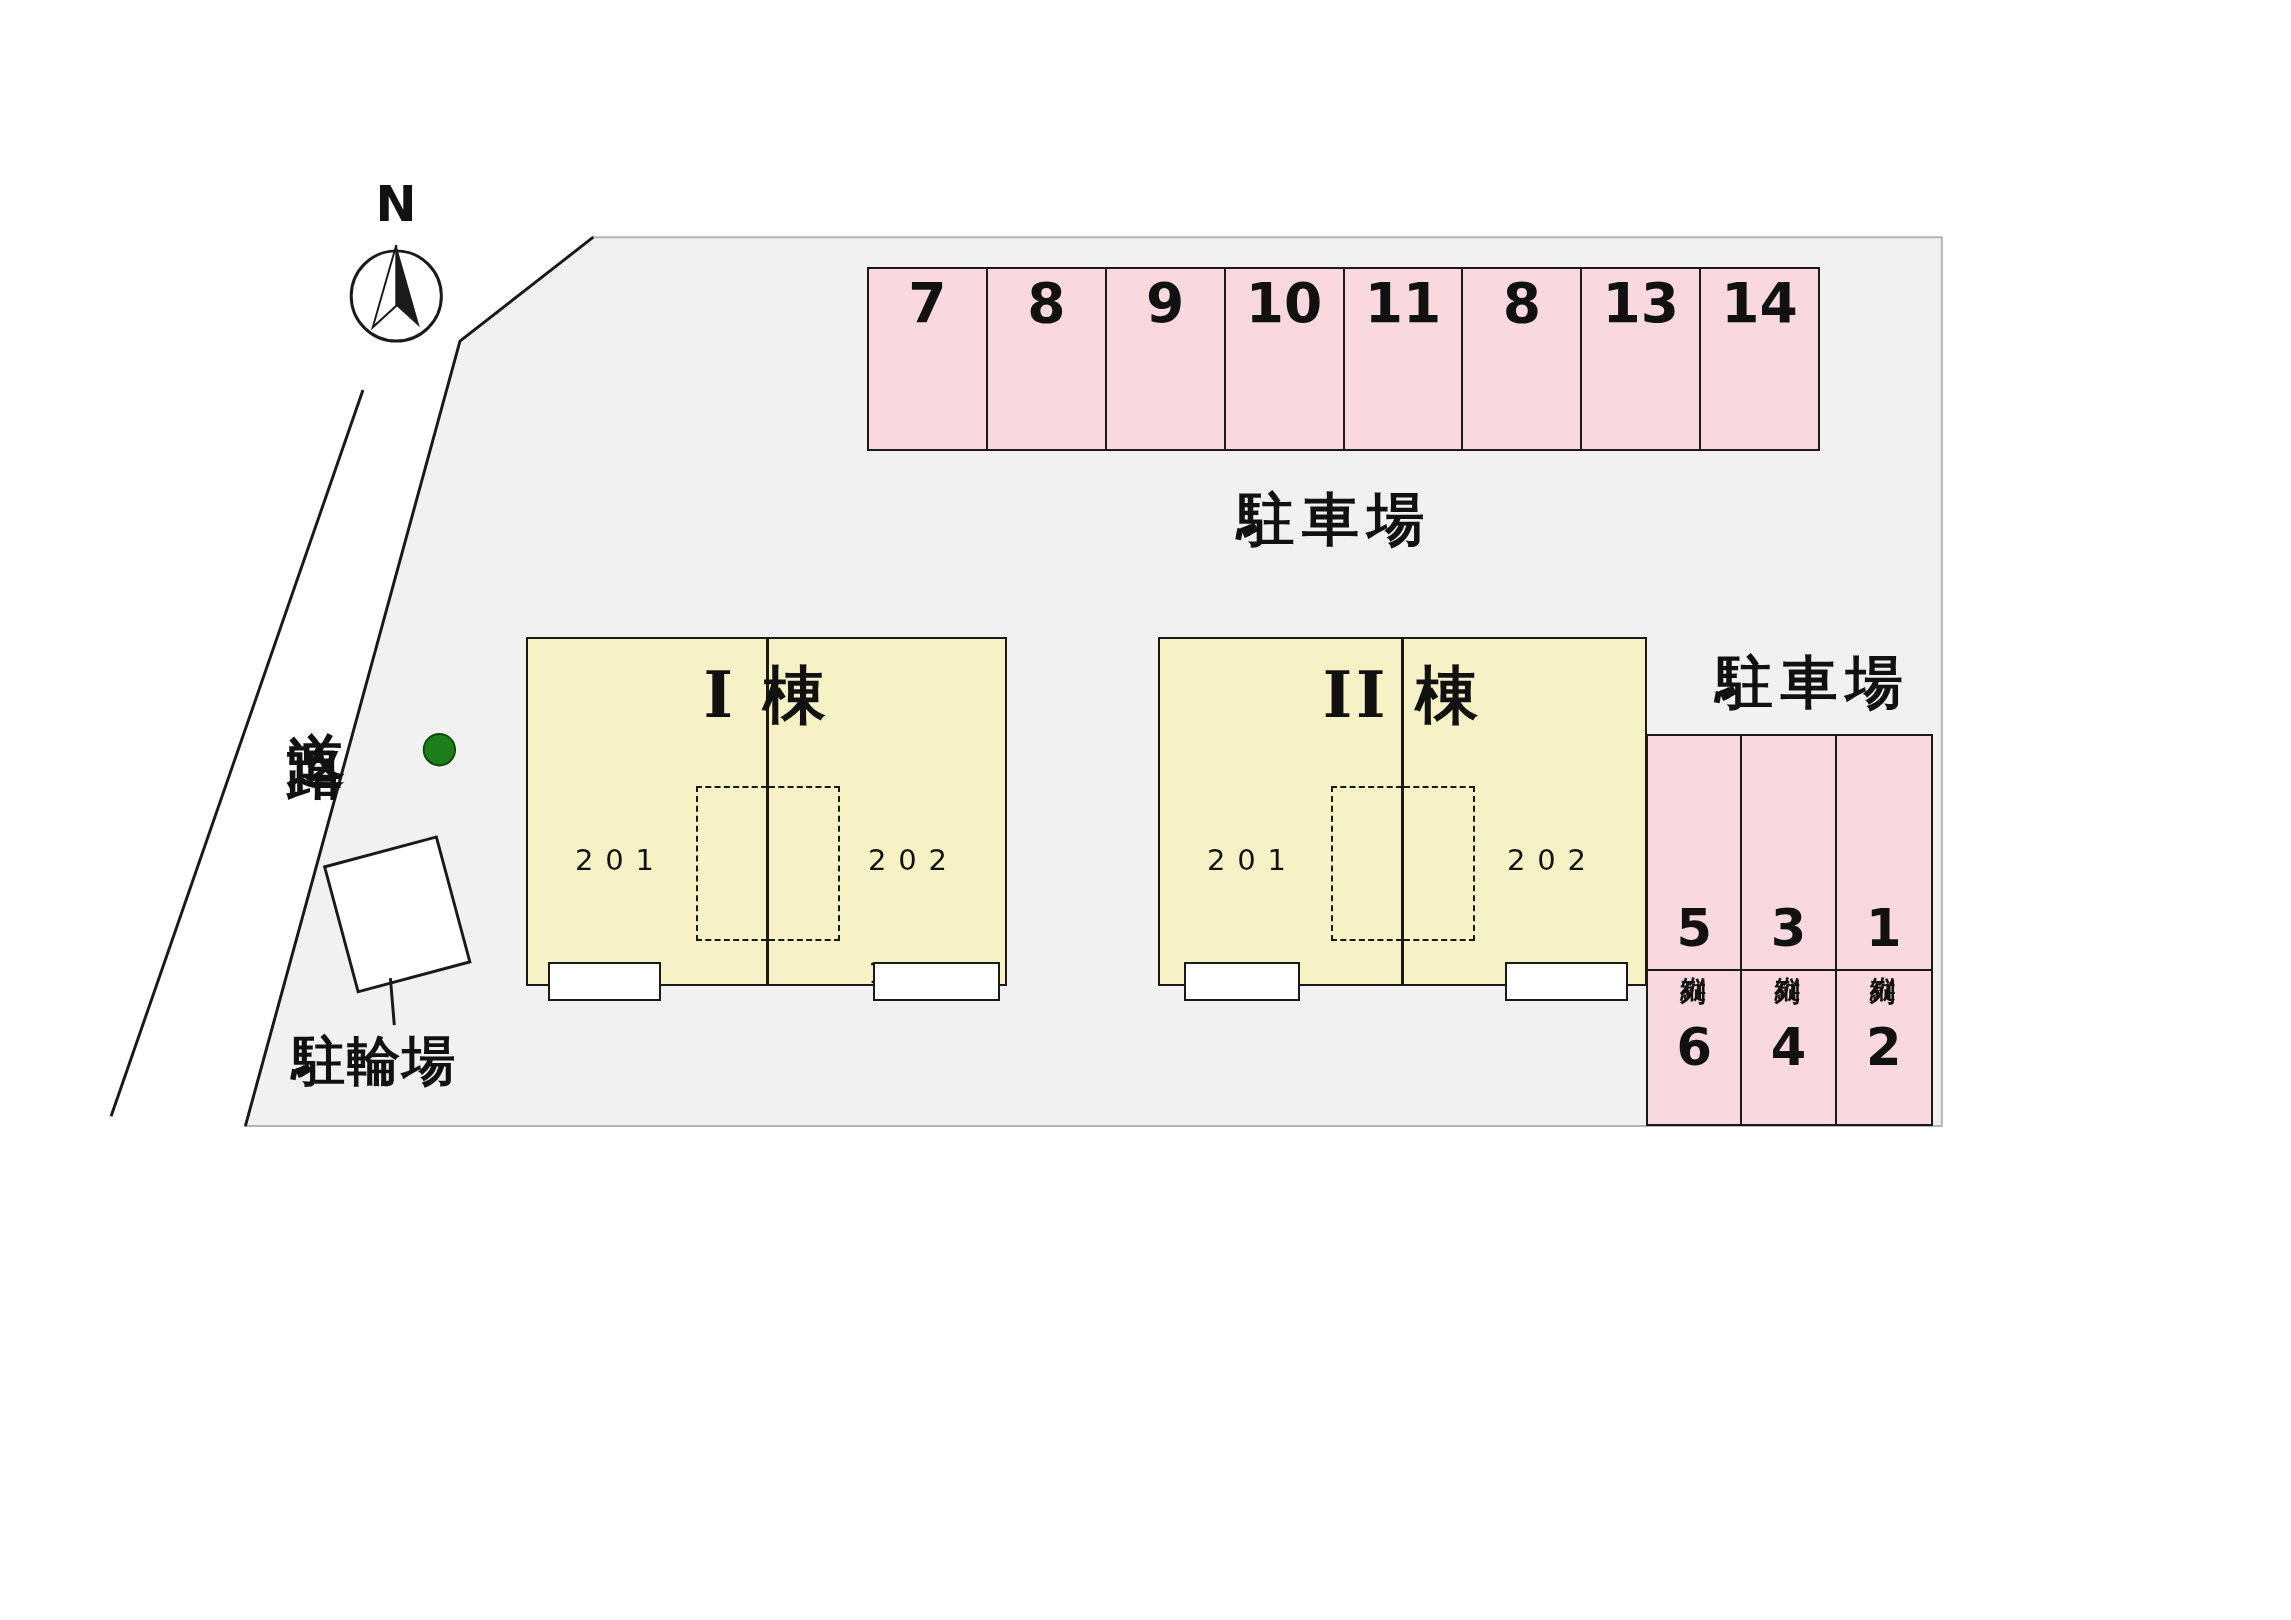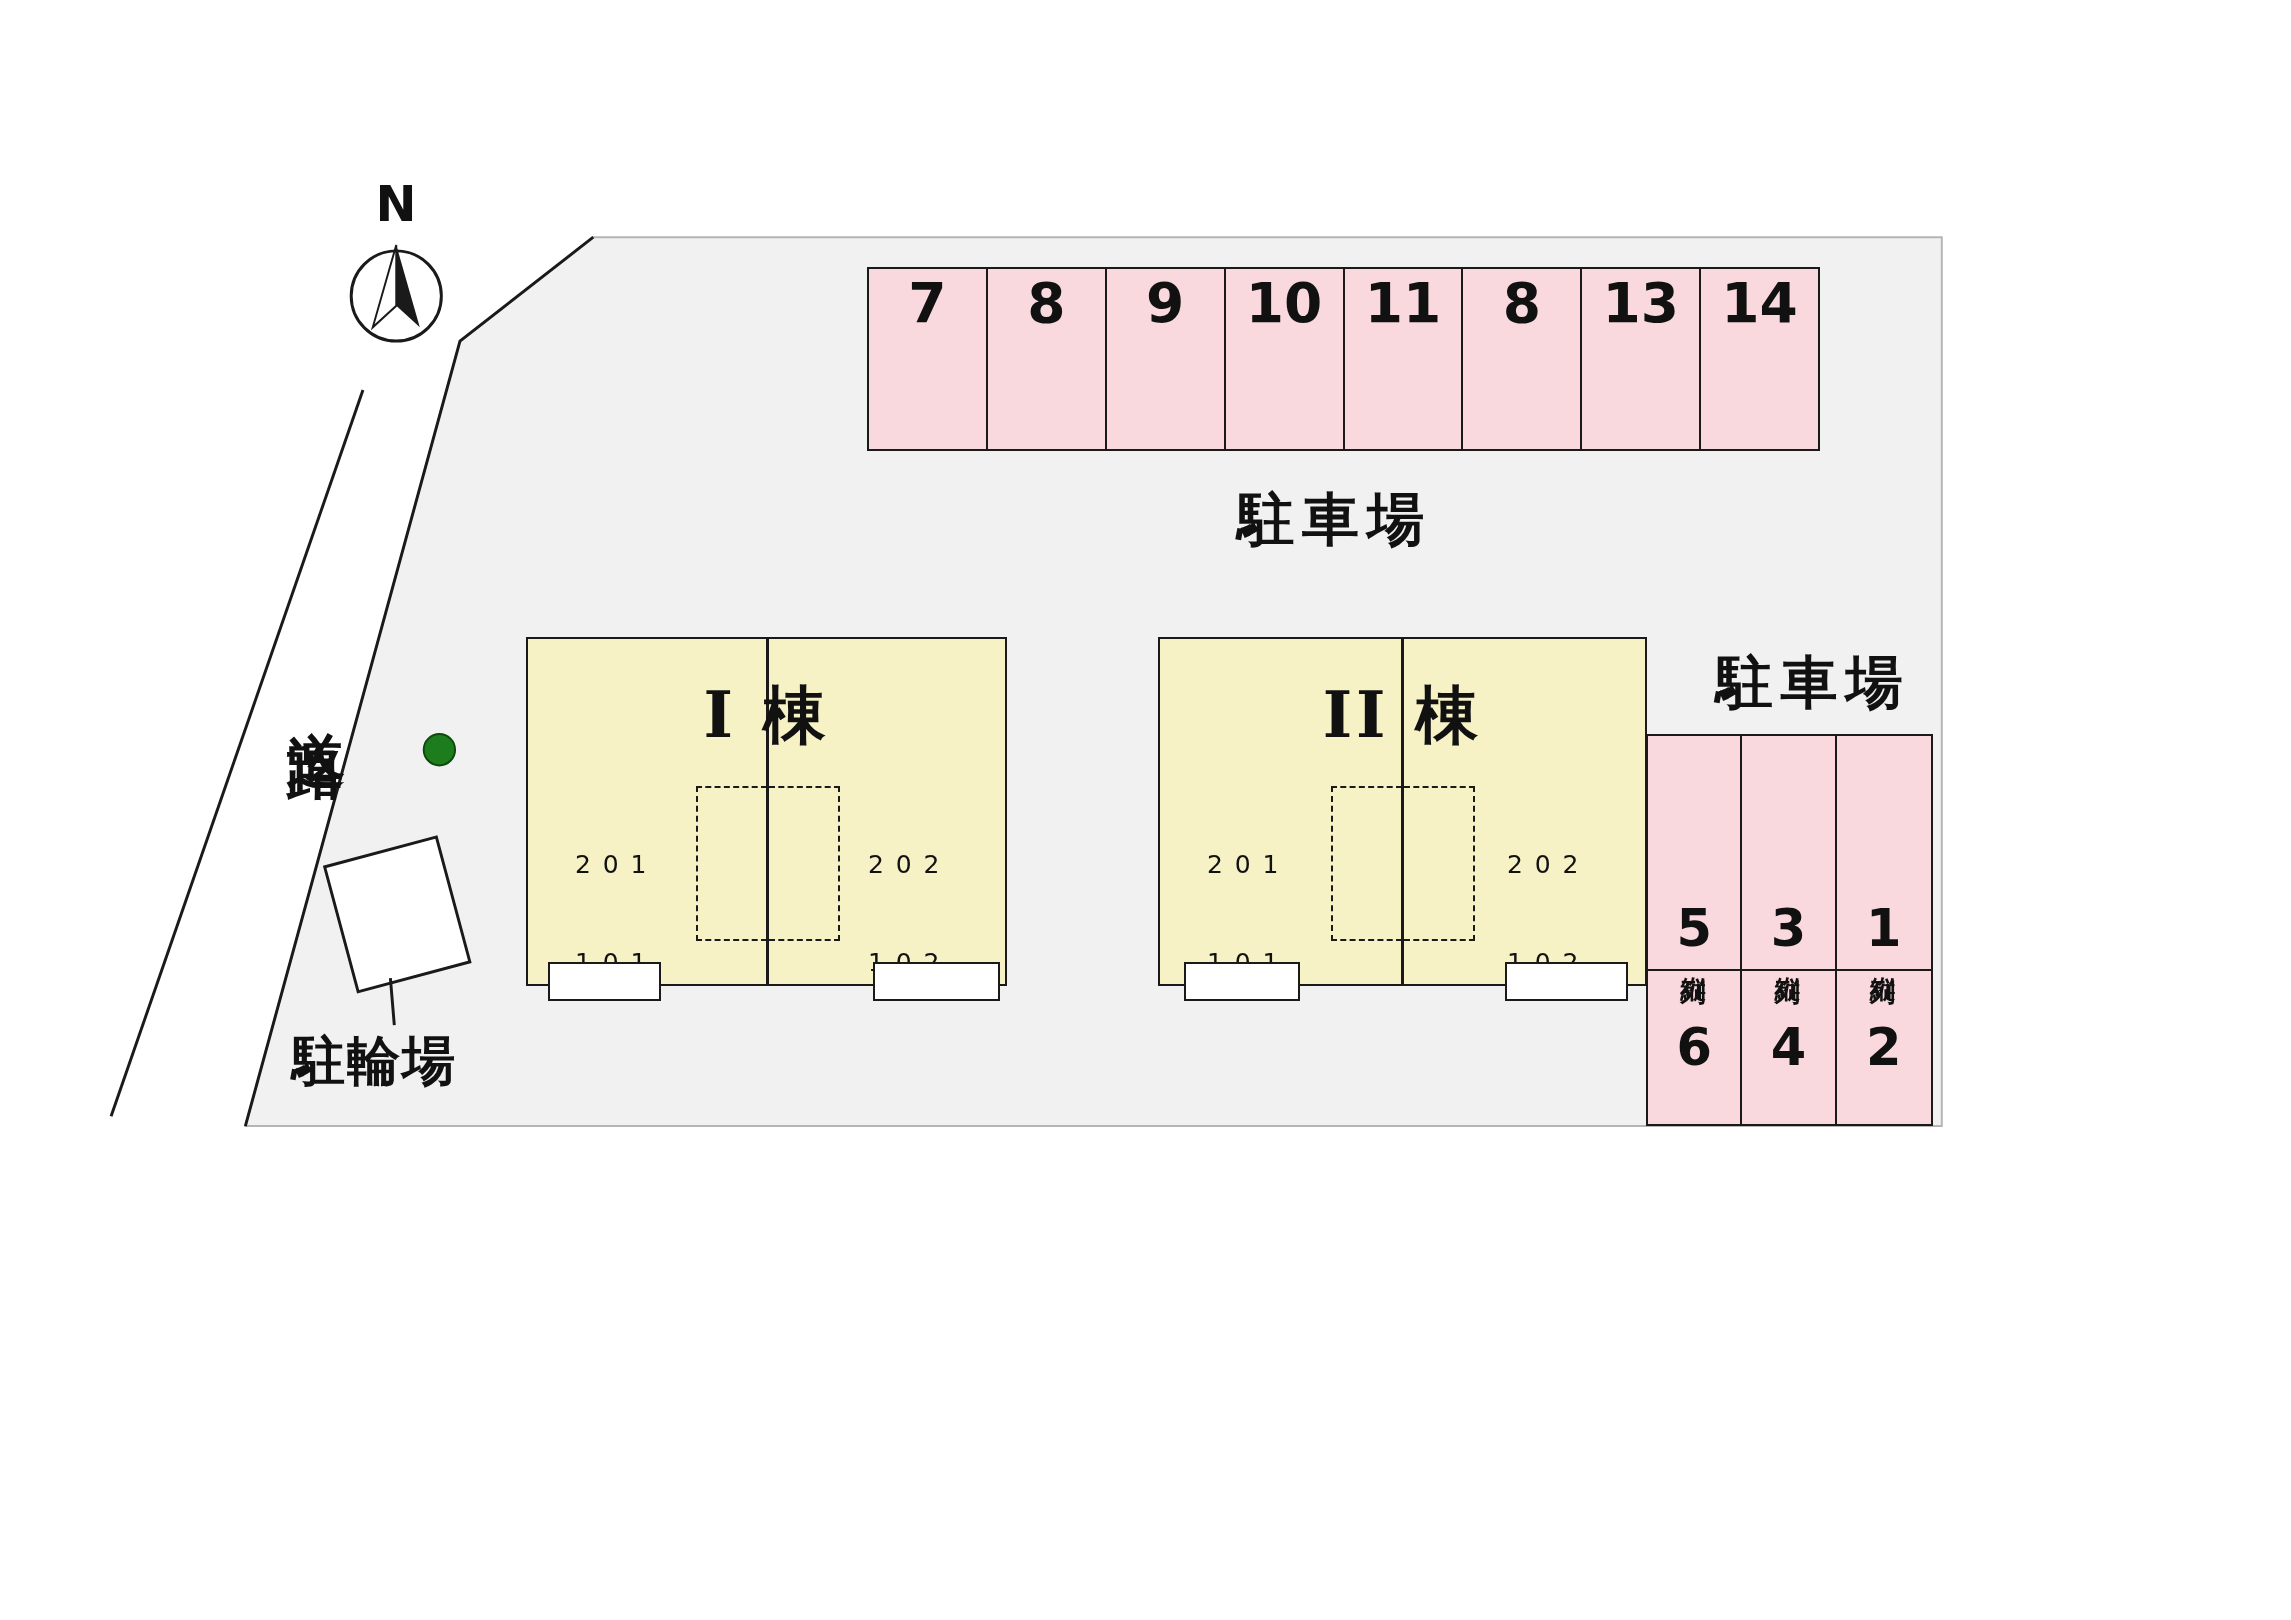--- a/index.html
+++ b/index.html
@@ -25,26 +25,26 @@
     font-size:57px;font-weight:bold;letter-spacing:7.8px;
   }
 
   
   .building{
     position:absolute;top:637px;height:349px;background:#f6f2c6;
     border:2.9px solid #1a1a1a;box-sizing:border-box;
   }
   .building .divider{position:absolute;top:0;bottom:0;width:2.9px;background:#1a1a1a;}
   .bname{
-    position:absolute;top:34px;left:0;width:100%;text-align:center;
+    position:absolute;top:14px;left:0;width:100%;text-align:center;
     font-size:63px;font-weight:bold;letter-spacing:3.9px;
   }
   .bname .roman{font-family:"DejaVu Serif","Liberation Serif",serif;}
   .units{
-    position:absolute;top:145px;font-size:25px;letter-spacing:11.8px;
+    position:absolute;top:128px;font-size:29px;letter-spacing:11.8px;
     line-height:1.3;white-space:pre;
   }
   .porch{
     position:absolute;top:147px;height:155px;width:71px;
     border:2.9px dashed #1a1a1a;box-sizing:border-box;background:transparent;
   }
   .porch.left{border-right:none;}
   .porch.right{border-left:none;}
   .steptab{
     position:absolute;top:323px;height:39px;background:#ffffff;

